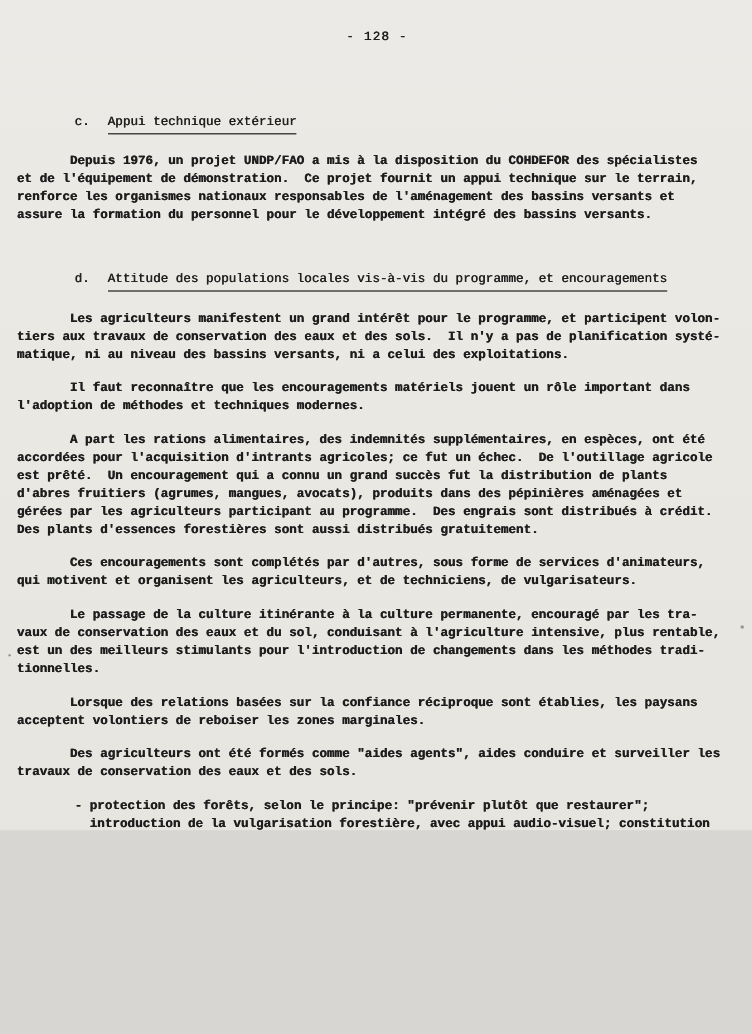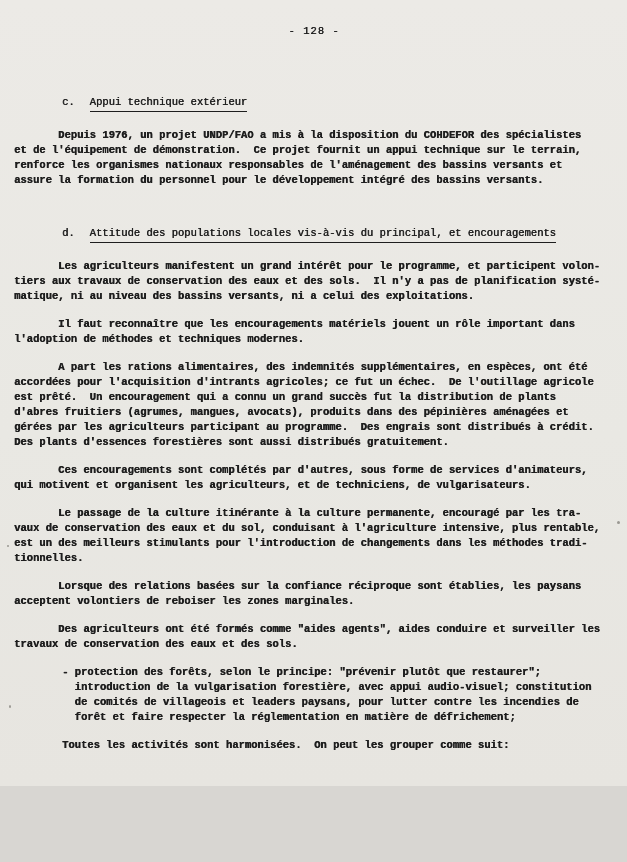--- a/index.html
+++ b/index.html
@@ -1,19 +1,19 @@
 <!DOCTYPE html>
 <html><head>
 <meta charset="utf-8">
 <style>
   html, body { margin: 0; padding: 0; background: #d8d6d2; }
   .page {
     position: relative;
     width: 627px;
-    height: 786px;
+    height: 692px;
     margin: 0;
     box-sizing: border-box;
     background: linear-gradient(180deg, #eceae6 0%, #e9e8e3 55%, #e7e5e0 100%);
     font-family: "Liberation Mono", "DejaVu Sans Mono", monospace;
     font-size: 10.5px;
     line-height: 15px;
     color: #1e1e1e;
     text-shadow: 0.4px 0 0 currentColor; 
     padding: 24px 13px 0 14px;
     overflow: hidden;
@@ -59,21 +59,21 @@
 
   <div class="heading">
     <span class="hlabel">c.</span><span class="htitle">Appui technique extérieur</span>
   </div>
   <p class="para">       Depuis 1976, un projet UNDP/FAO a mis à la disposition du COHDEFOR des spécialistes
 et de l'équipement de démonstration.  Ce projet fournit un appui technique sur le terrain,
 renforce les organismes nationaux responsables de l'aménagement des bassins versants et
 assure la formation du personnel pour le développement intégré des bassins versants.</p>
 
   <div class="heading">
-    <span class="hlabel">d.</span><span class="htitle">Attitude des populations locales vis-à-vis du principal, et encouragements</span>
+    <span class="hlabel">d.</span><span class="htitle">Attitude des populations locales vis-à-vis du programme, et encouragements</span>
   </div>
   <p class="para">       Les agriculteurs manifestent un grand intérêt pour le programme, et participent volon-
 tiers aux travaux de conservation des eaux et des sols.  Il n'y a pas de planification systé-
 matique, ni au niveau des bassins versants, ni a celui des exploitations.</p>
   <p class="para">       Il faut reconnaître que les encouragements matériels jouent un rôle important dans
 l'adoption de méthodes et techniques modernes.</p>
   <p class="para">       A part les rations alimentaires, des indemnités supplémentaires, en espèces, ont été
 accordées pour l'acquisition d'intrants agricoles; ce fut un échec.  De l'outillage agricole
 est prêté.  Un encouragement qui a connu un grand succès fut la distribution de plants
 d'abres fruitiers (agrumes, mangues, avocats), produits dans des pépinières aménagées et

